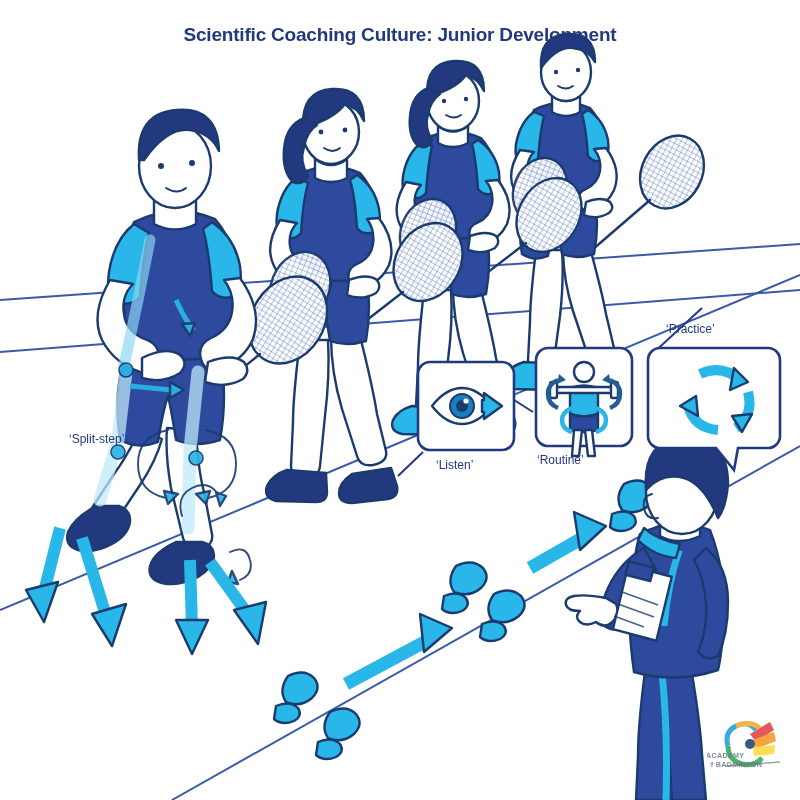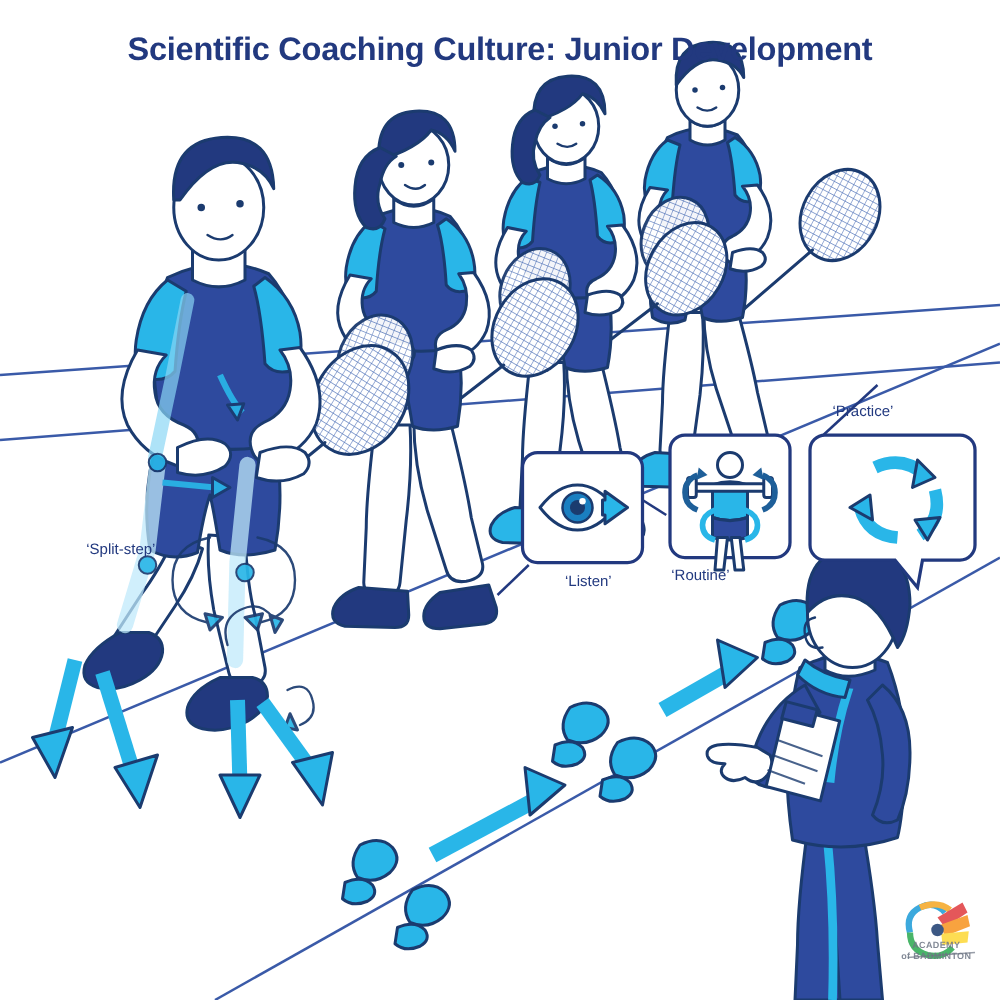--- a/index.html
+++ b/index.html
@@ -1,31 +1,31 @@
 <!DOCTYPE html>
 <html><head>
 <meta charset="utf-8">
 <style>
   html,body{margin:0;padding:0;background:#fff;}
   body{width:800px;height:800px;overflow:hidden;
        font-family:"Liberation Sans","DejaVu Sans",sans-serif;}
   #stage{position:relative;width:800px;height:800px;background:#ffffff;}
   #art{position:absolute;inset:0;}
   .ttl{position:absolute;left:0;top:24px;width:800px;text-align:center;
-       font-size:26px;font-weight:bold;color:#22397f;letter-spacing:-0.2px;
+       font-size:19px;font-weight:bold;color:#22397f;letter-spacing:-0.2px;
        font-family:"Liberation Sans","DejaVu Sans",sans-serif;}
   .lbl{position:absolute;color:#22397f;font-size:12px;white-space:nowrap;
        font-family:"Liberation Sans","DejaVu Sans",sans-serif;}
   #lbl-split{left:22px;top:432px;margin-left:47px;}
-  #lbl-listen{left:452px;top:458px;}
+  #lbl-listen{left:436px;top:458px;}
   #lbl-routine{left:537px;top:453px;}
   #lbl-practice{left:666px;top:322px;}
   #wm{position:absolute;left:706px;top:704px;width:86px;height:86px;border-radius:50%;
       background:rgba(255,255,255,0.62);overflow:hidden;}
-  #wm .wmtxt{position:absolute;left:0;top:47px;width:86px;text-align:center;
+  #wm .wmtxt{position:absolute;left:0;top:47px;width:86px;text-align:left;
        font-size:7.2px;font-weight:bold;color:#6d7584;letter-spacing:.3px;line-height:9px;
        font-family:"Liberation Sans","DejaVu Sans",sans-serif;opacity:.85;}
 </style>
 </head>
 <body>
 
 <div id="stage">
 
   <svg id="art" viewBox="0 0 800 800" width="800" height="800">
     <defs>

